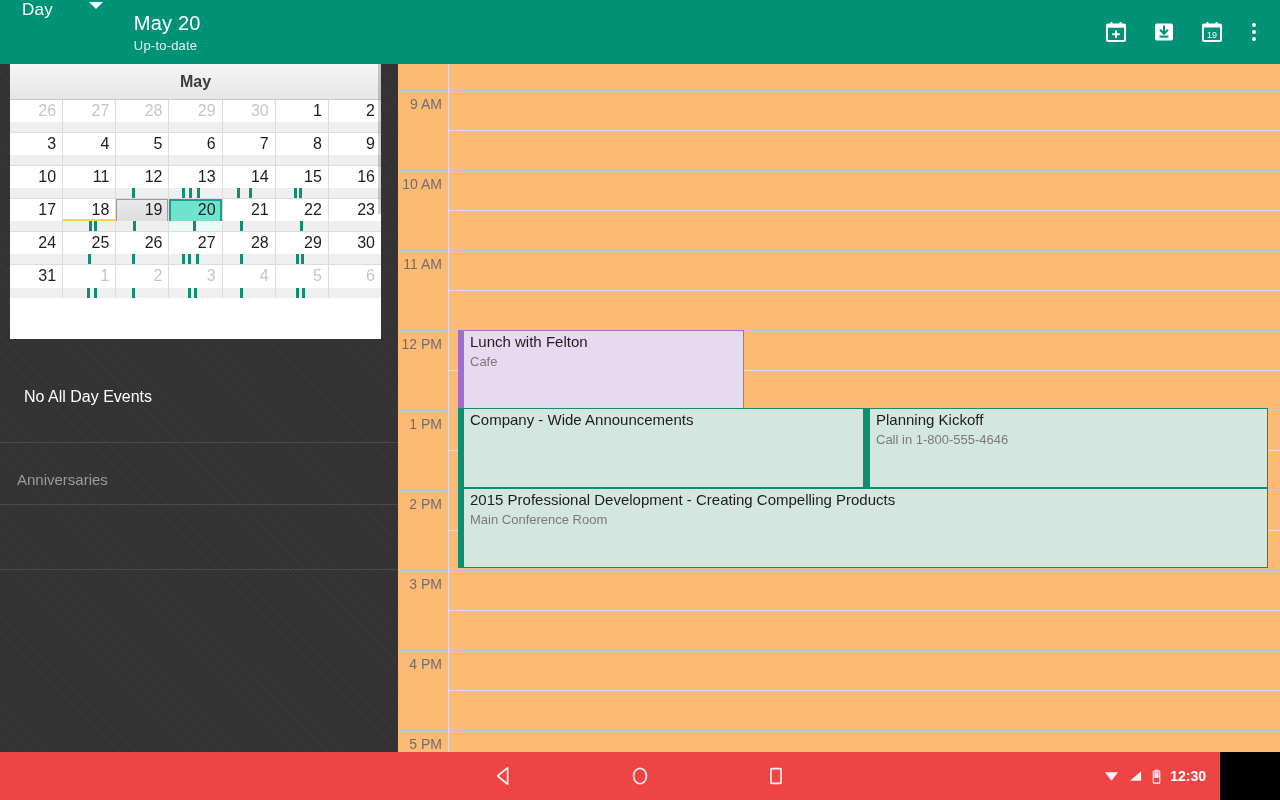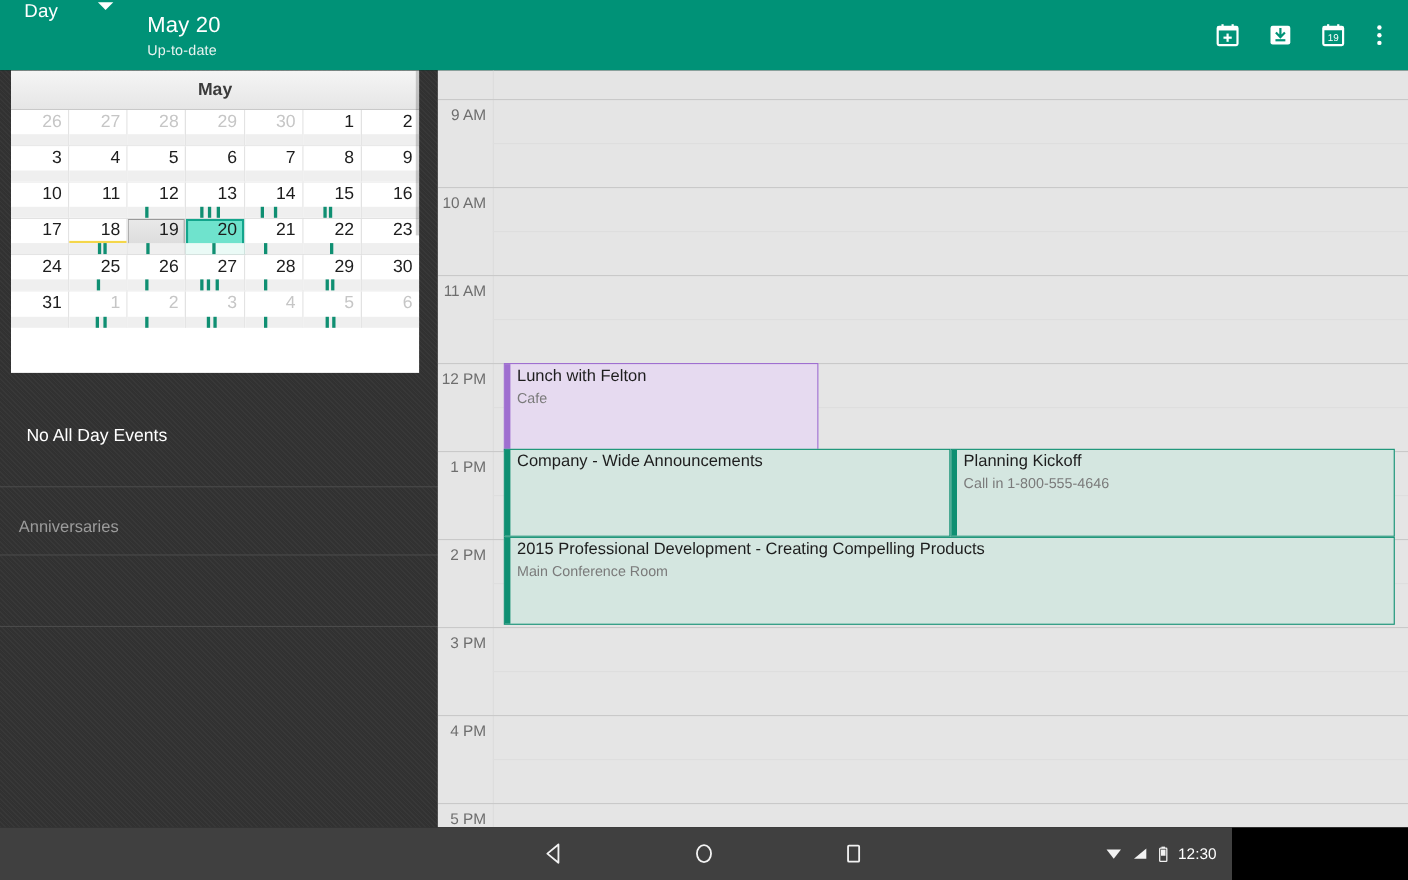--- a/index.html
+++ b/index.html
@@ -111,21 +111,21 @@
   .dsec-value {
     color: #ffffff; font-size: 16px; padding-left: 24px;
   }
   .dsep {
     position: absolute; left: 0; width: 398px; height: 1px; background: #4a4a4a;
   }
 
   
   .daygrid {
     position: absolute; left: 398px; top: 64px; width: 882px; height: 688px;
-    background: #e5e5e5; overflow: hidden;
+    background: #fdba74; overflow: hidden;
   }
   .gutter-line {
     position: absolute; left: 50px; top: 0; bottom: 0; width: 1px; background: #dcdcdc;
   }
   .hour-row { position: absolute; left: 0; width: 882px; height: 80px; }
   .hour-top {
     position: absolute; left: 0; right: 0; top: 0; height: 1px; background: #c9c9c9;
   }
   .hour-half {
     position: absolute; left: 50px; right: 0; top: 40px; height: 1px; background: #dedede;
@@ -147,22 +147,23 @@
   }
   .event .ewhere {
     position: absolute; left: 11px; right: 4px; top: 23px;
     font-size: 13px; color: #7a7a7a; white-space: nowrap; overflow: hidden;
   }
   .event.purple { background: #e6daf0; border-color: #9f6fd0; }
   .event.purple .stripe { background: #9f6fd0; }
 
   
   .navbar {
-    position: absolute; left: 0; bottom: 0; width: 1120px; height: 48px;
-    background: #404040;
+    position: absolute; left: 0; bottom: 0; width: 1220px; height: 48px;
+    background: #ef4444;
+    font-weight: bold;
   }
   .nav-keys {
     position: absolute; left: 0; top: 0; width: 1280px; height: 48px;
     display: flex; align-items: center; justify-content: center; gap: 96px;
   }
   .nav-key { width: 40px; height: 48px; display: flex; align-items: center; justify-content: center; cursor: default; }
   .nav-status {
     position: absolute; right: 14px; top: 0; height: 48px;
     display: flex; align-items: center; gap: 9px;
   }

